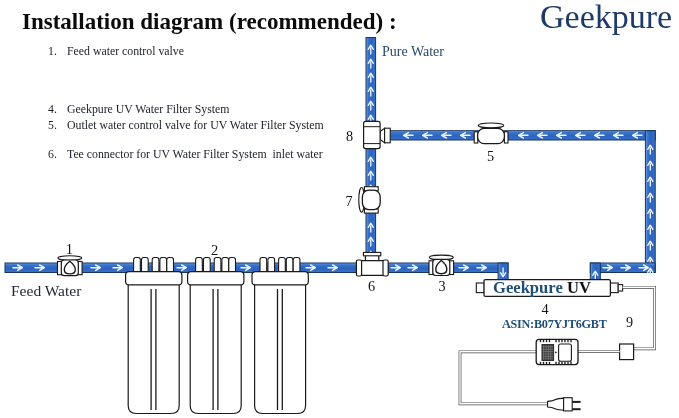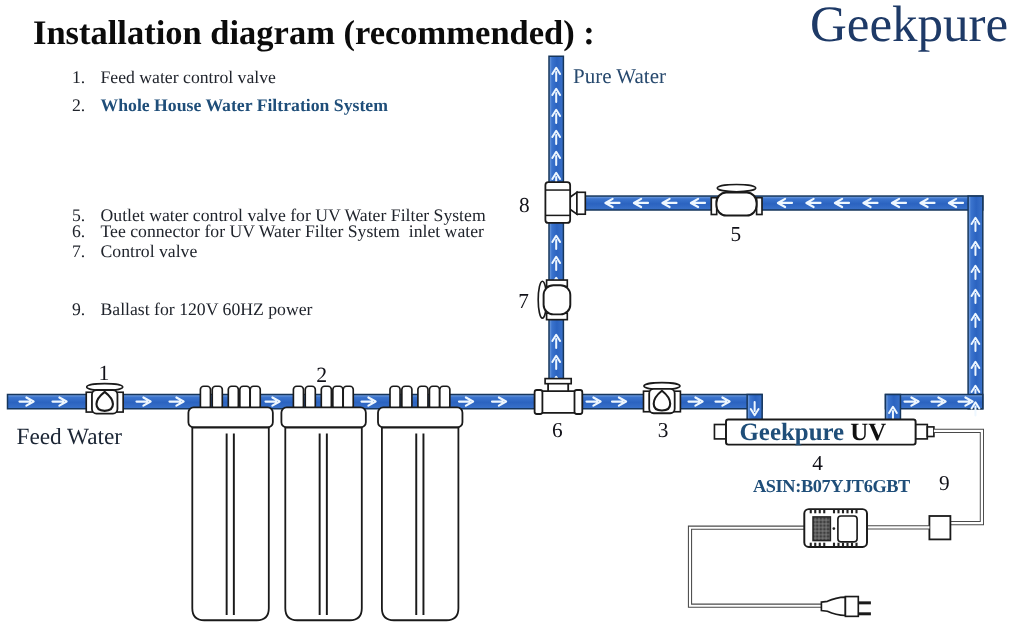--- a/index.html
+++ b/index.html
@@ -12,32 +12,30 @@
 </head>
 <body>
 <div id="page">
 
 <div id="title">Installation diagram (recommended) :</div>
 
 <div id="logo">Geekpure</div>
 
 <div class="li" style="top:43.6px"><span class="num">1.</span><span>Feed water control valve</span></div>
 
-<div class="li" style="top:63.08px"><span class="num">2.</span><span style="font-weight:bold;color:#1f4e79">Whole House Water Filtration System</span></div>
-
-
-
-<div class="li" style="top:136px"><span class="num">5.</span><span>Outlet water control valve for UV Water Filter System</span></div>
+
+
+<div class="li" style="top:102.03999999999999px"><span class="num">4.</span><span>Geekpure UV Water Filter System</span></div>
+
+<div class="li" style="top:118px"><span class="num">5.</span><span>Outlet water control valve for UV Water Filter System</span></div>
 
 <div class="li" style="top:147px"><span class="num">6.</span><span>Tee connector for UV Water Filter System&nbsp; inlet water</span></div>
 
-<div class="li" style="top:160.48px"><span class="num">7.</span><span>Control valve</span></div>
-
-
-<div class="li" style="top:199.44px"><span class="num">9.</span><span>Ballast for 120V 60HZ power</span></div>
+
+
 
 <svg width="679" height="418" viewBox="0 0 679 418" style="position:absolute;left:0;top:0">
 <defs>
 <linearGradient id="gh" x1="0" y1="0" x2="0" y2="1">
 <stop offset="0" stop-color="#7fa9e4"></stop>
           <stop offset="0.2" stop-color="#3b74ce"></stop>
           <stop offset="0.55" stop-color="#2b63c0"></stop>
           <stop offset="1" stop-color="#3a72ca"></stop>
 </linearGradient>
 <linearGradient id="gv" x1="0" y1="0" x2="1" y2="0">

